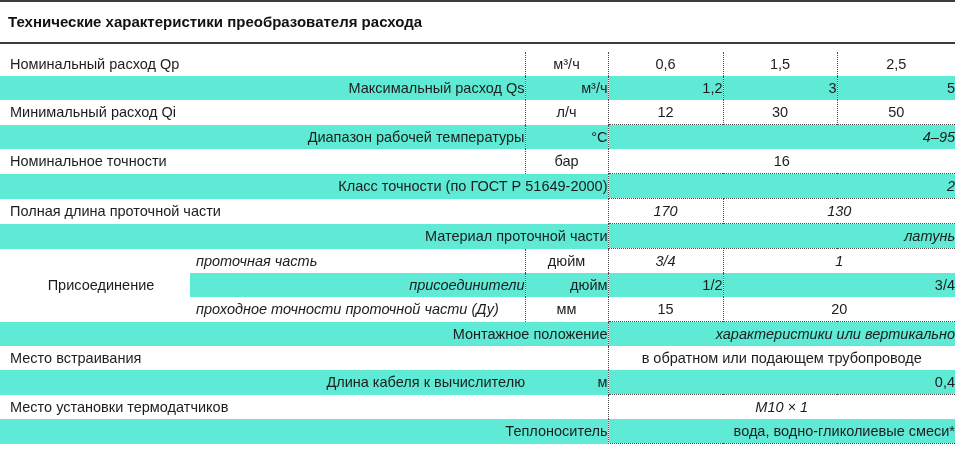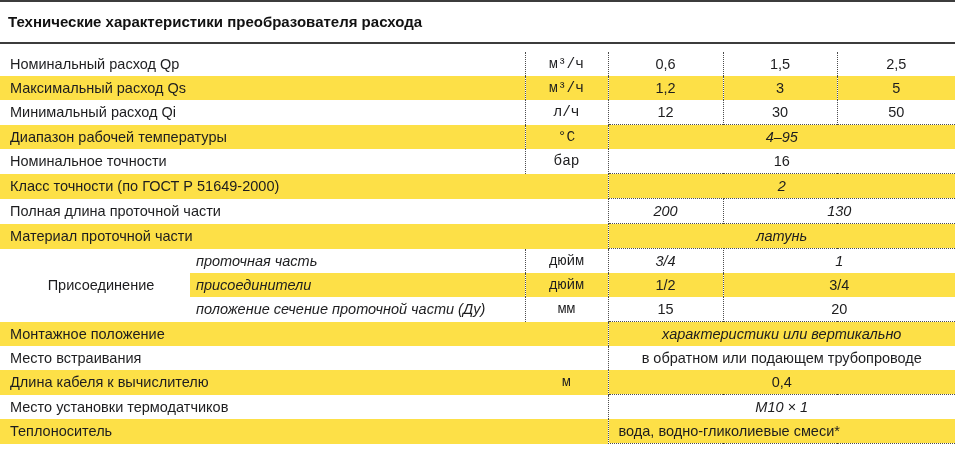--- a/index.html
+++ b/index.html
@@ -22,26 +22,26 @@
 
   table.spec{
     width:955px;border-collapse:collapse;table-layout:fixed;margin-top:8px;
   }
   td{
     height:24px;padding:0;margin:0;
     font-size:14.5px;line-height:24px;
     vertical-align:middle;
     overflow:hidden;white-space:nowrap;
   }
-  tr.alt td{background:#fde047;}
+  tr.alt td{background:#5eead4;text-align:right;}
 
   .lbl{text-align:left;padding-left:10px;}
   .sub{text-align:left;padding-left:6px;font-style:italic;}
   .grp{text-align:center;padding-left:12px;}
-  .u{text-align:center;font-family:Liberation Mono, monospace;}
+  .u{text-align:center;}
   .v{text-align:center;}
   .vl{text-align:left;padding-left:10px;}
 
   .bl{border-left:1px dotted #4d4d4d;}
   .br{border-right:1px dotted #4d4d4d;}
   .bt{border-top:1px dotted #4d4d4d;font-style:italic;}
   .bb{border-bottom:1px dotted #4d4d4d;}
 
   .footnote{
     margin-top:11px;
@@ -103,21 +103,21 @@
         <td class="v" colspan="3">16</td>
       </tr>
 
       <tr class="alt">
         <td class="lbl" colspan="3">Класс точности (по ГОСТ Р 51649-2000)</td>
         <td class="v bl bt" colspan="3">2</td>
       </tr>
 
       <tr>
         <td class="lbl" colspan="3">Полная длина проточной части</td>
-        <td class="v bl br bt">200</td>
+        <td class="v bl br bt">170</td>
         <td class="v bt" colspan="2">130</td>
       </tr>
 
       <tr class="alt">
         <td class="lbl" colspan="3">Материал проточной части</td>
         <td class="v bl bt" colspan="3">латунь</td>
       </tr>
 
       <tr>
         <td class="grp" rowspan="3">Присоединение</td>
@@ -128,21 +128,21 @@
       </tr>
 
       <tr class="alt">
         <td class="sub">присоединители</td>
         <td class="u bl br">дюйм</td>
         <td class="v br">1/2</td>
         <td class="v" colspan="2">3/4</td>
       </tr>
 
       <tr>
-        <td class="sub">положение сечение проточной части (Ду)</td>
+        <td class="sub">проходное точности проточной части (Ду)</td>
         <td class="u bl br">мм</td>
         <td class="v br">15</td>
         <td class="v" colspan="2">20</td>
       </tr>
 
       <tr class="alt">
         <td class="lbl" colspan="3">Монтажное положение</td>
         <td class="v bl bt" colspan="3">характеристики или вертикально</td>
       </tr>
 

